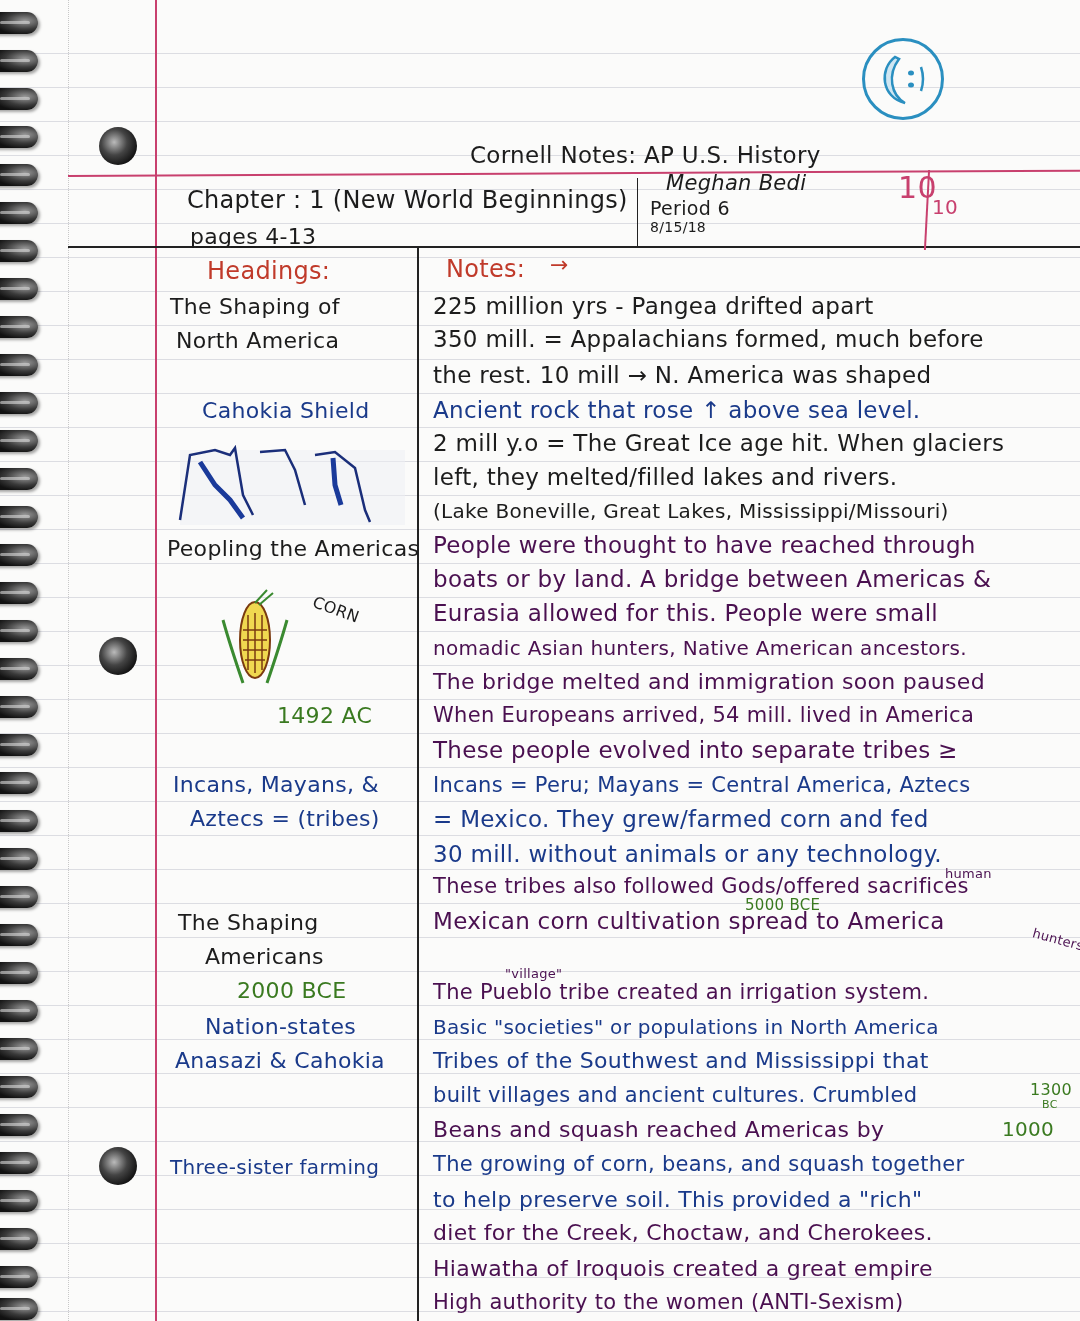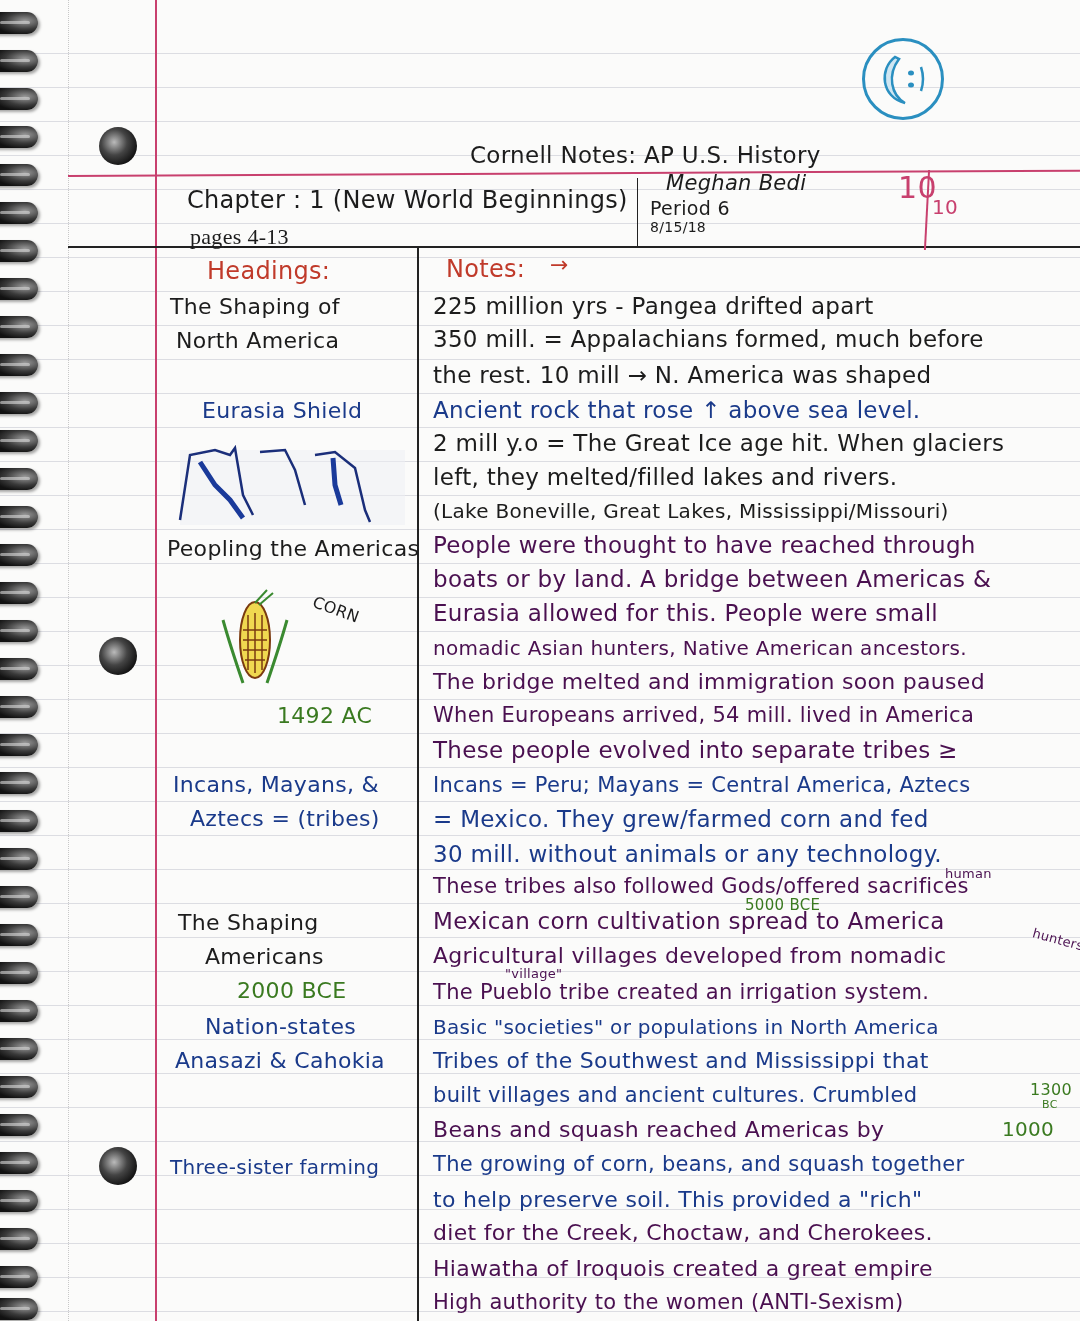--- a/index.html
+++ b/index.html
@@ -43,21 +43,21 @@
   .hand { position: absolute; white-space: nowrap; font-family: "DejaVu Sans", sans-serif; letter-spacing: 0.3px; }
   .black { color: #1c1c1c; }
   .blue { color: #1a3a8a; }
   .purple { color: #4a1050; }
   .red { color: #c03a2a; }
   .green { color: #3a7a20; }
   .pink { color: #c8406e; }
 
   .title { left: 470px; top: 142px; font-size: 23px; text-underline-offset: 3px; }
   .chapter { left: 187px; top: 186px; font-size: 24px; }
-  .pages { left: 190px; top: 224px; font-size: 22px; text-decoration: underline; font-family: Liberation Serif, serif; }
+  .pages { left: 190px; top: 224px; font-size: 22px; text-decoration: underline; }
   .student { left: 666px; top: 172px; font-size: 21px; line-height: 22px; font-style: italic; }
   .period { left: 650px; top: 197px; font-size: 19px; }
   .date { left: 650px; top: 219px; font-size: 14px; }
   .grade-num { left: 898px; top: 170px; font-size: 30px; }
   .grade-den { left: 932px; top: 195px; font-size: 20px; }
 
   .headings-label { left: 207px; top: 257px; font-size: 24px; }
   .notes-label { left: 446px; top: 255px; font-size: 24px; }
   .notes-arrow { left: 550px; top: 252px; font-size: 22px; }
 
@@ -146,21 +146,21 @@
   <div class="hand black date">8/15/18</div>
   <div class="hand pink grade-num">10</div>
   <div class="hand pink grade-den">10</div>
 
   <div class="hand red headings-label">Headings:</div>
   <div class="hand red notes-label">Notes:</div>
   <div class="hand red notes-arrow">→</div>
 
   <div class="hand black cue" style="left:170px;top:294px">The Shaping of</div>
   <div class="hand black cue" style="left:176px;top:328px">North America</div>
-  <div class="hand blue cue" style="left:202px;top:398px">Eurasia Shield</div>
+  <div class="hand blue cue" style="left:202px;top:398px">Cahokia Shield</div>
 
   <svg class="shield" viewBox="0 0 235 90">
     <rect x="5" y="10" width="225" height="75" fill="#eef0f4" opacity=".5"></rect>
     <path d="M5 80 L15 15 L40 10 L55 15 L60 8 L62 20 L68 55 L78 75" stroke="#1a2e7a" stroke-width="2.5" fill="none"></path>
     <path d="M25 22 L40 45 L55 60 L68 78" stroke="#1a3a9a" stroke-width="5" fill="none"></path>
     <path d="M85 12 L110 10 L120 30 L130 65" stroke="#1a2e7a" stroke-width="2.5" fill="none"></path>
     <path d="M140 15 L160 12 L180 28 L190 70 L195 82" stroke="#1a2e7a" stroke-width="2.5" fill="none"></path>
     <path d="M158 18 L160 45 L166 65" stroke="#1a3a9a" stroke-width="5" fill="none"></path>
   </svg>
 
@@ -200,21 +200,20 @@
   <div class="hand purple note-line" style="top:703px;font-size:21px">When Europeans arrived, 54 mill. lived in America</div>
   <div class="hand purple note-line" style="top:737px">These people evolved into separate tribes ≥</div>
   <div class="hand blue note-line" style="top:773px;font-size:21px">Incans = Peru; Mayans = Central America, Aztecs</div>
   <div class="hand blue note-line" style="top:806px">= Mexico. They grew/farmed corn and fed</div>
   <div class="hand blue note-line" style="top:841px">30 mill. without animals or any technology.</div>
   <div class="hand purple sup" style="left:945px;top:866px">human</div>
   <div class="hand purple note-line" style="top:874px;font-size:21px">These tribes also followed Gods/offered sacrifices</div>
   <div class="hand green sup" style="left:745px;top:896px;font-size:15px">5000 BCE</div>
   <div class="hand purple note-line" style="top:908px">Mexican corn cultivation spread to America</div>
   <div class="hand purple sup" style="left:1032px;top:932px;transform:rotate(15deg)">hunters</div>
-  <div class="hand purple note-line" style="top:943px;font-size:22px">Agricultural villages developed from nomadic</div>
   <div class="hand purple sup" style="left:505px;top:966px">"village"</div>
   <div class="hand purple note-line" style="top:980px;font-size:21px">The Pueblo tribe created an irrigation system.</div>
   <div class="hand blue note-line" style="top:1015px;font-size:20px">Basic "societies" or populations in North America</div>
   <div class="hand blue note-line" style="top:1048px;font-size:22px">Tribes of the Southwest and Mississippi that</div>
   <div class="hand blue note-line" style="top:1083px;font-size:21px">built villages and ancient cultures. Crumbled</div>
   <div class="hand green" style="left:1030px;top:1080px;font-size:16px">1300</div>
   <div class="hand green" style="left:1042px;top:1098px;font-size:11px">BC</div>
   <div class="hand purple note-line" style="top:1117px;font-size:22px">Beans and squash reached Americas by</div>
   <div class="hand green" style="left:1002px;top:1117px;font-size:20px">1000</div>
   <div class="hand blue note-line" style="top:1152px;font-size:21px">The growing of corn, beans, and squash together</div>

